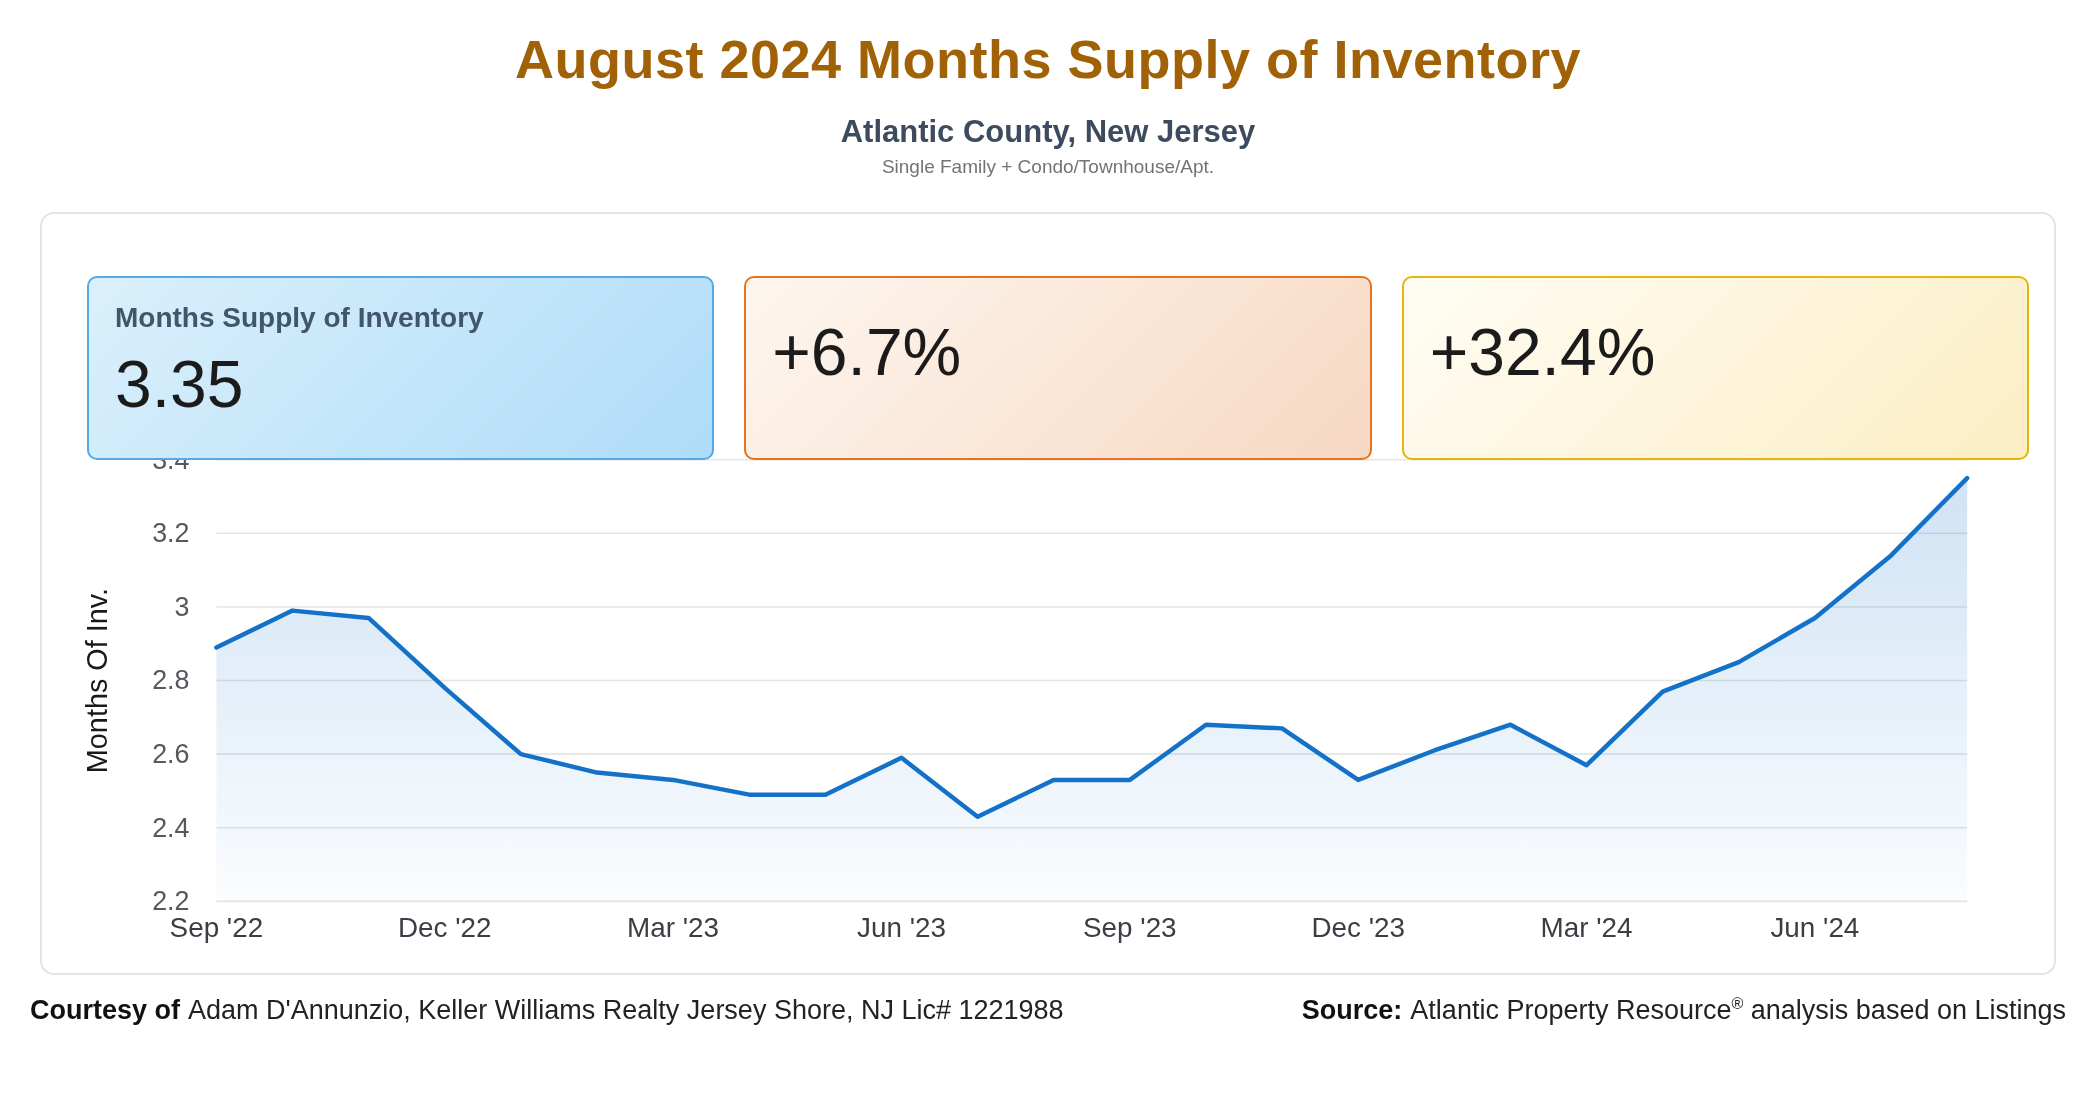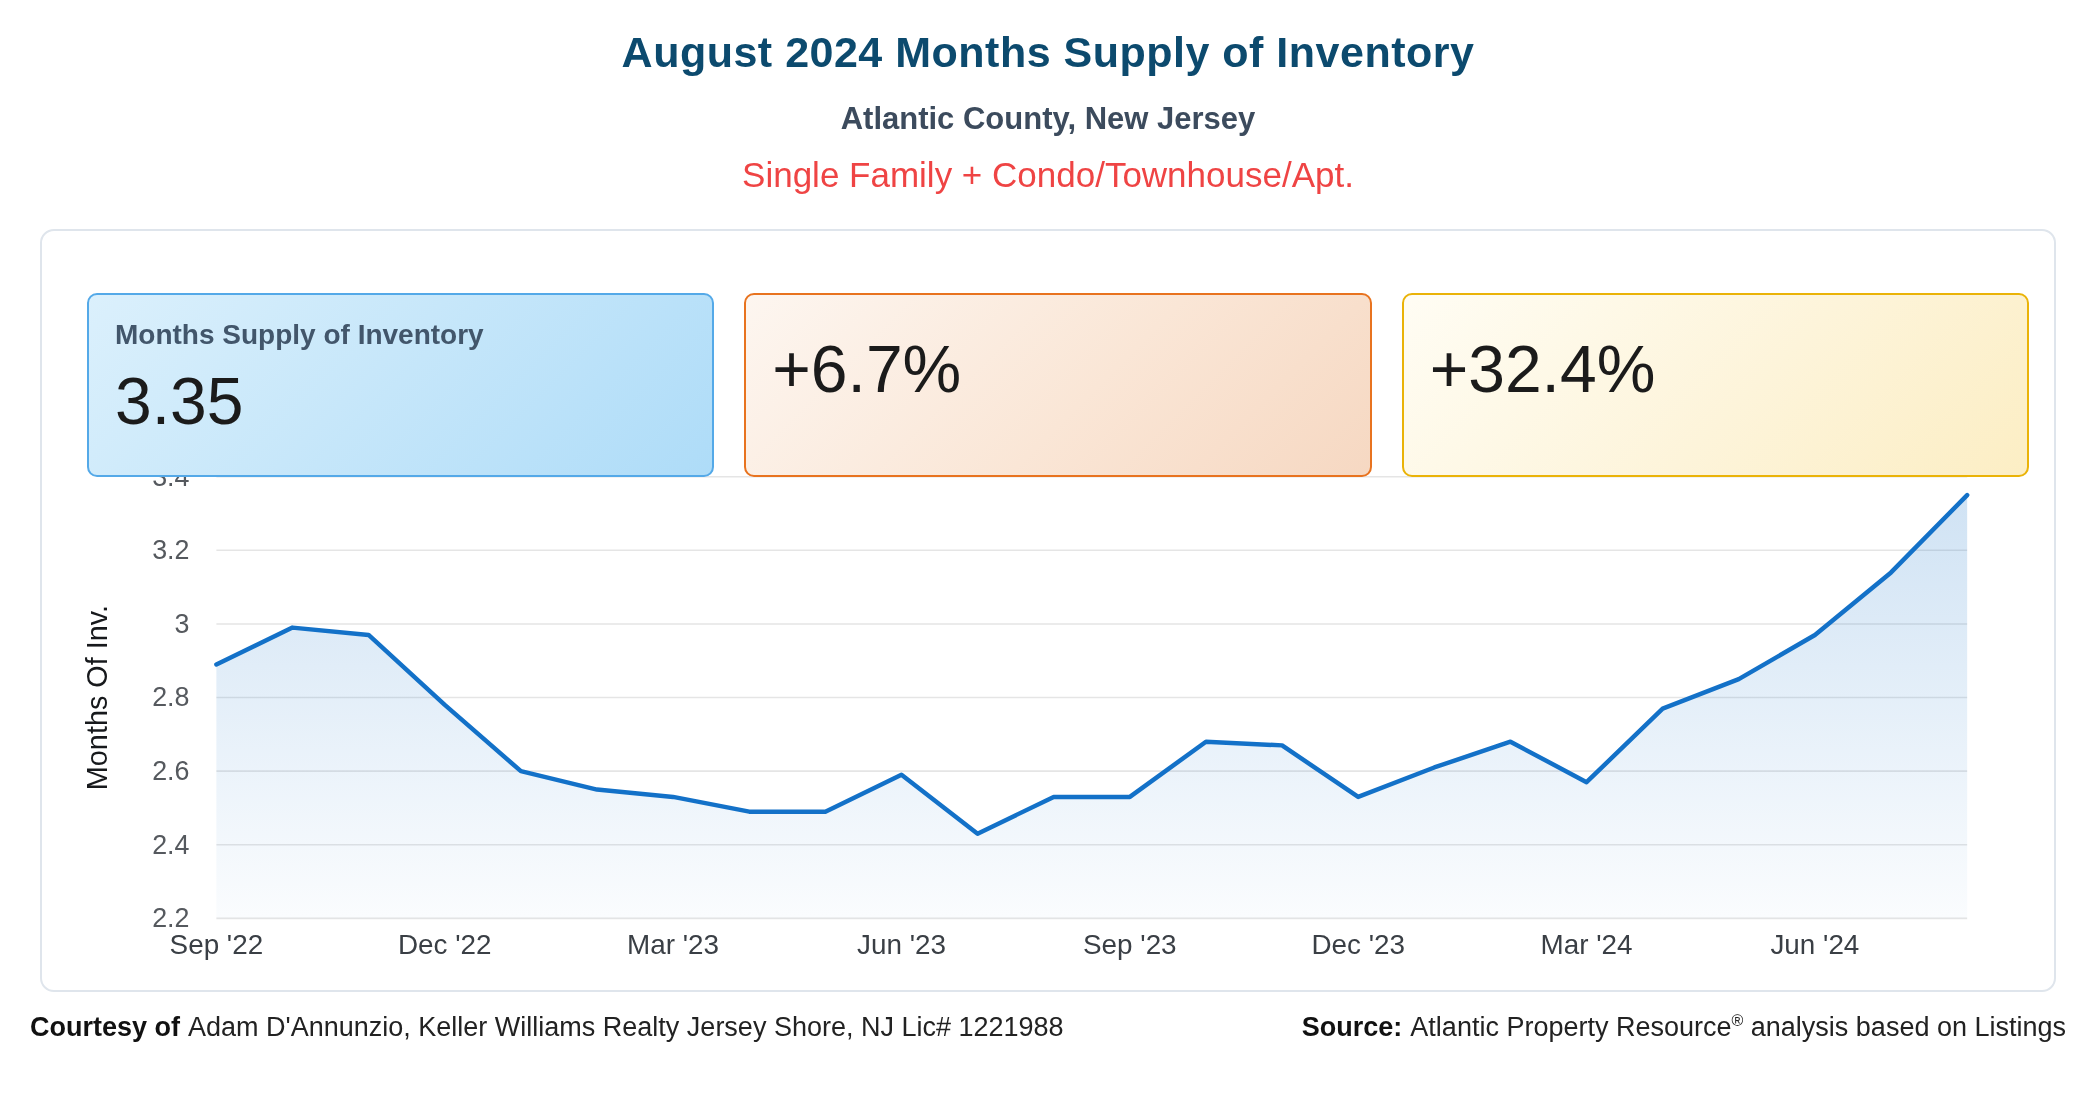--- a/index.html
+++ b/index.html
@@ -3,23 +3,23 @@
 <meta charset="utf-8">
 <style>
   :root{
     --blue-border:#54a9e8; --orange-border:#e8731f; --yellow-border:#eab308;
     --line:#1371c8;
   }
   *{box-sizing:border-box; margin:0; padding:0;}
   html,body{width:2096px; height:1100px; background:#ffffff; overflow:hidden;}
   body{font-family:"Liberation Sans","DejaVu Sans",sans-serif; color:#1f1f1f;}
   header{padding-top:28px; text-align:center;}
-  .title{font-size:43px; font-weight:bold; color:#0c4a6e; letter-spacing:0.5px;}
+  .title{font-size:54px; font-weight:bold; color:#a16207; letter-spacing:0.5px;}
   .subtitle{margin-top:24px; font-size:31px; font-weight:bold; color:#3c4b5d;}
-  .subsub{margin-top:18px; font-size:35px; color:#ef4444;}
+  .subsub{margin-top:6px; font-size:19px; color:#737373;}
   .panel{
     position:relative; margin:34px 40px 0 40px; height:763px;
     background:#fff; border:2px solid #dfe5ec; border-radius:14px;
   }
   .cards{position:absolute; top:62px; left:45px; right:25px; display:flex; gap:30px;}
   .card{flex:1 1 0; height:184px; border-radius:10px; padding:24px 0 0 26px;}
   .card.blue{background:linear-gradient(135deg,#dbf0fc 0%,#c7e7fa 45%,#aedcf8 100%); border:2px solid var(--blue-border);}
   .card.orange{background:linear-gradient(135deg,#fdf6f0 0%,#fae6d6 55%,#f6d8c2 100%); border:2px solid var(--orange-border);}
   .card.yellow{background:linear-gradient(135deg,#fffdf4 0%,#fdf4da 55%,#fceec4 100%); border:2px solid var(--yellow-border);}
   .card-label{font-size:28px; font-weight:bold; color:#42566b;}

